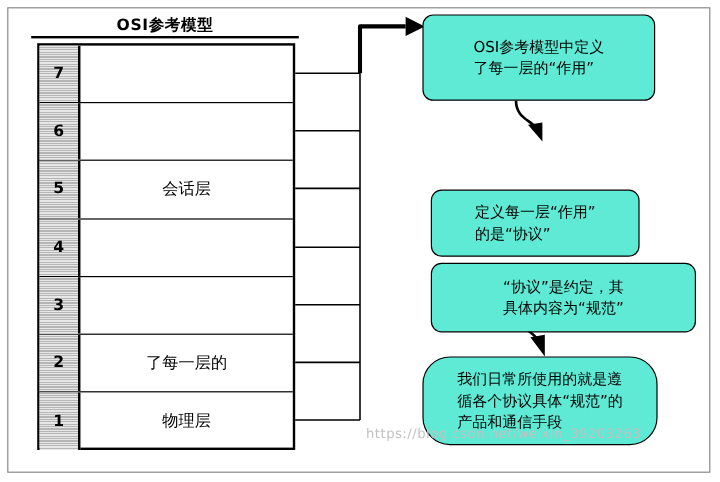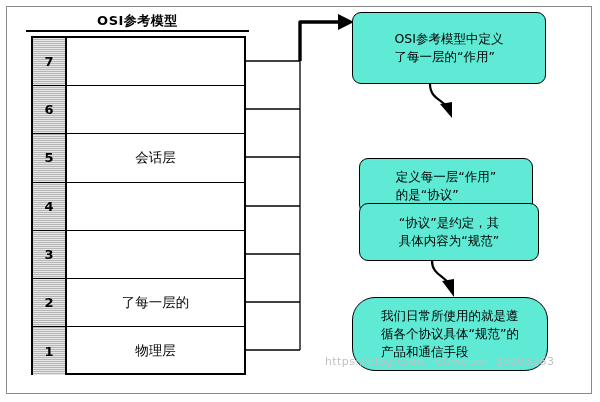--- a/index.html
+++ b/index.html
@@ -105,39 +105,38 @@
   }
   .note-text {
     font-size: 12.5px;
     line-height: 1.45;
     color: #000;
     text-align: left;
     white-space: pre-line;
   }
   #note-1 { left: 352px; top: 12px;  width: 194px; height: 72px; }
   #note-2 { left: 359px; top: 118px; width: 174px; height: 56px; margin-top: 40px; }
-  #note-3 { left: 359px; top: 203px; width: 180px; height: 58px; }
+  #note-3 { left: 359px; top: 219px; width: 221px; height: 58px; }
   #note-4 { left: 352px; top: 297px; width: 196px; height: 74px; border-radius: 23px; }
 
   svg.overlay {
     position: absolute;
     left: 0;
     top: 0;
     width: 600px;
     height: 402px;
   }
   .watermark {
     position: absolute;
     left: 305px;
     top: 355px;
     font-size: 11px;
     color: #c2c2c2;
     letter-spacing: 0.4px;
     white-space: nowrap;
-    margin-left: 20px;
   }
 </style>
 </head>
 <body>
 
 <div id="canvas">
 
   <div class="outer-frame"></div>
 
   <div class="osi-title">OSI参考模型</div>

